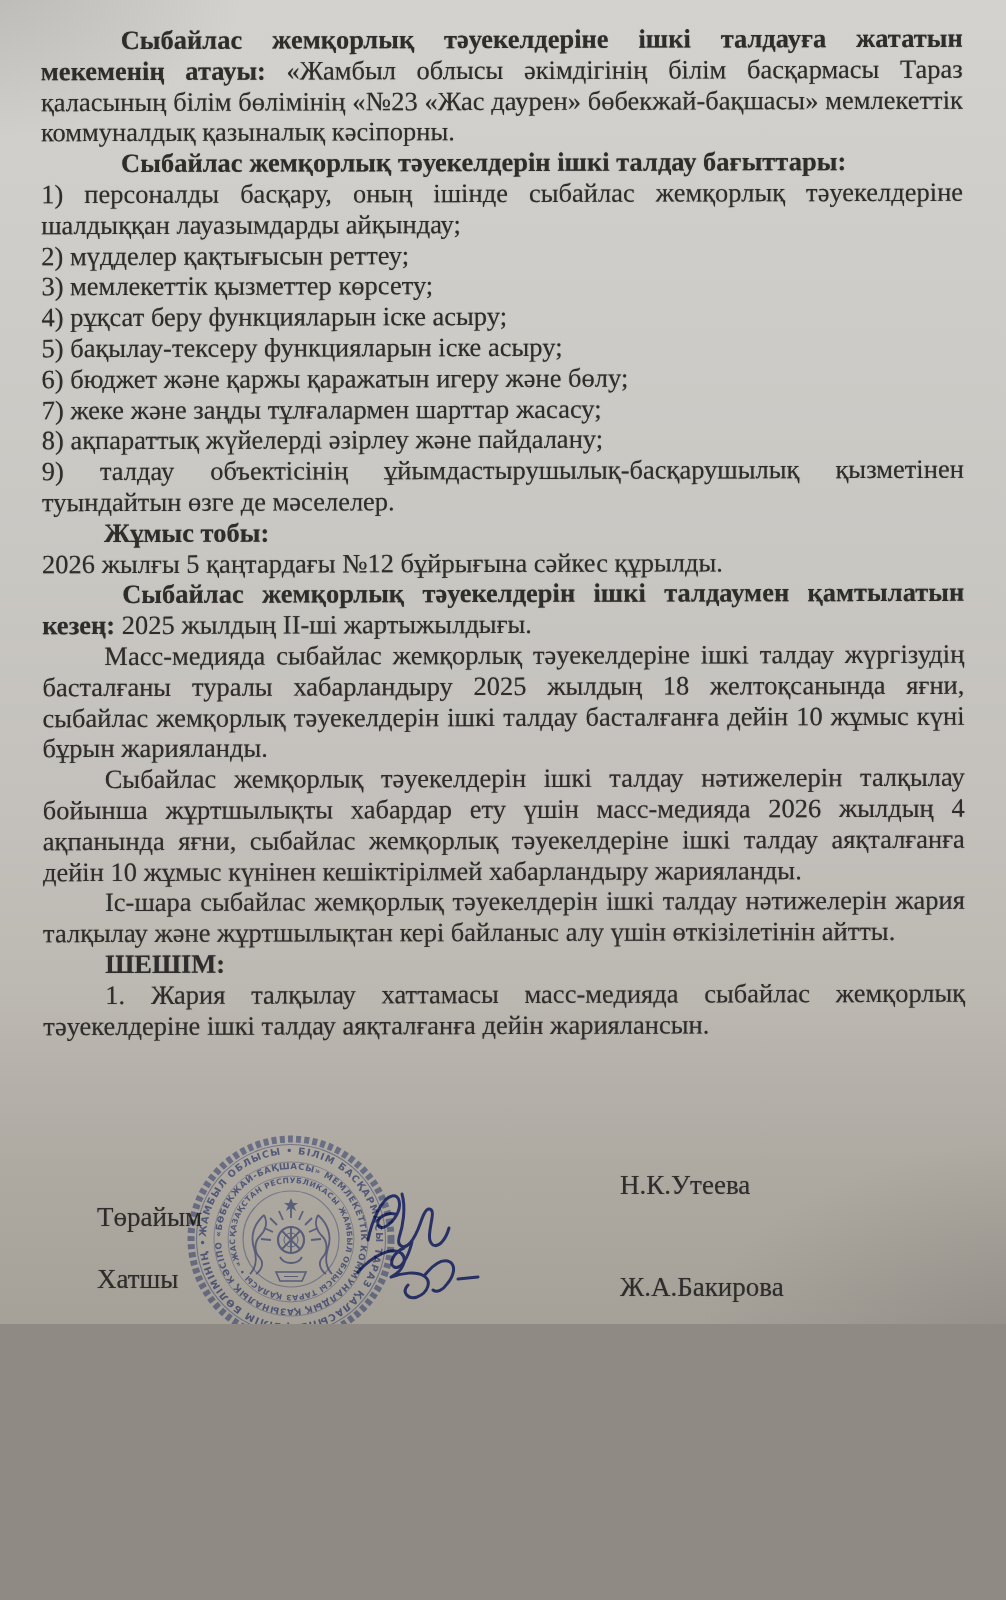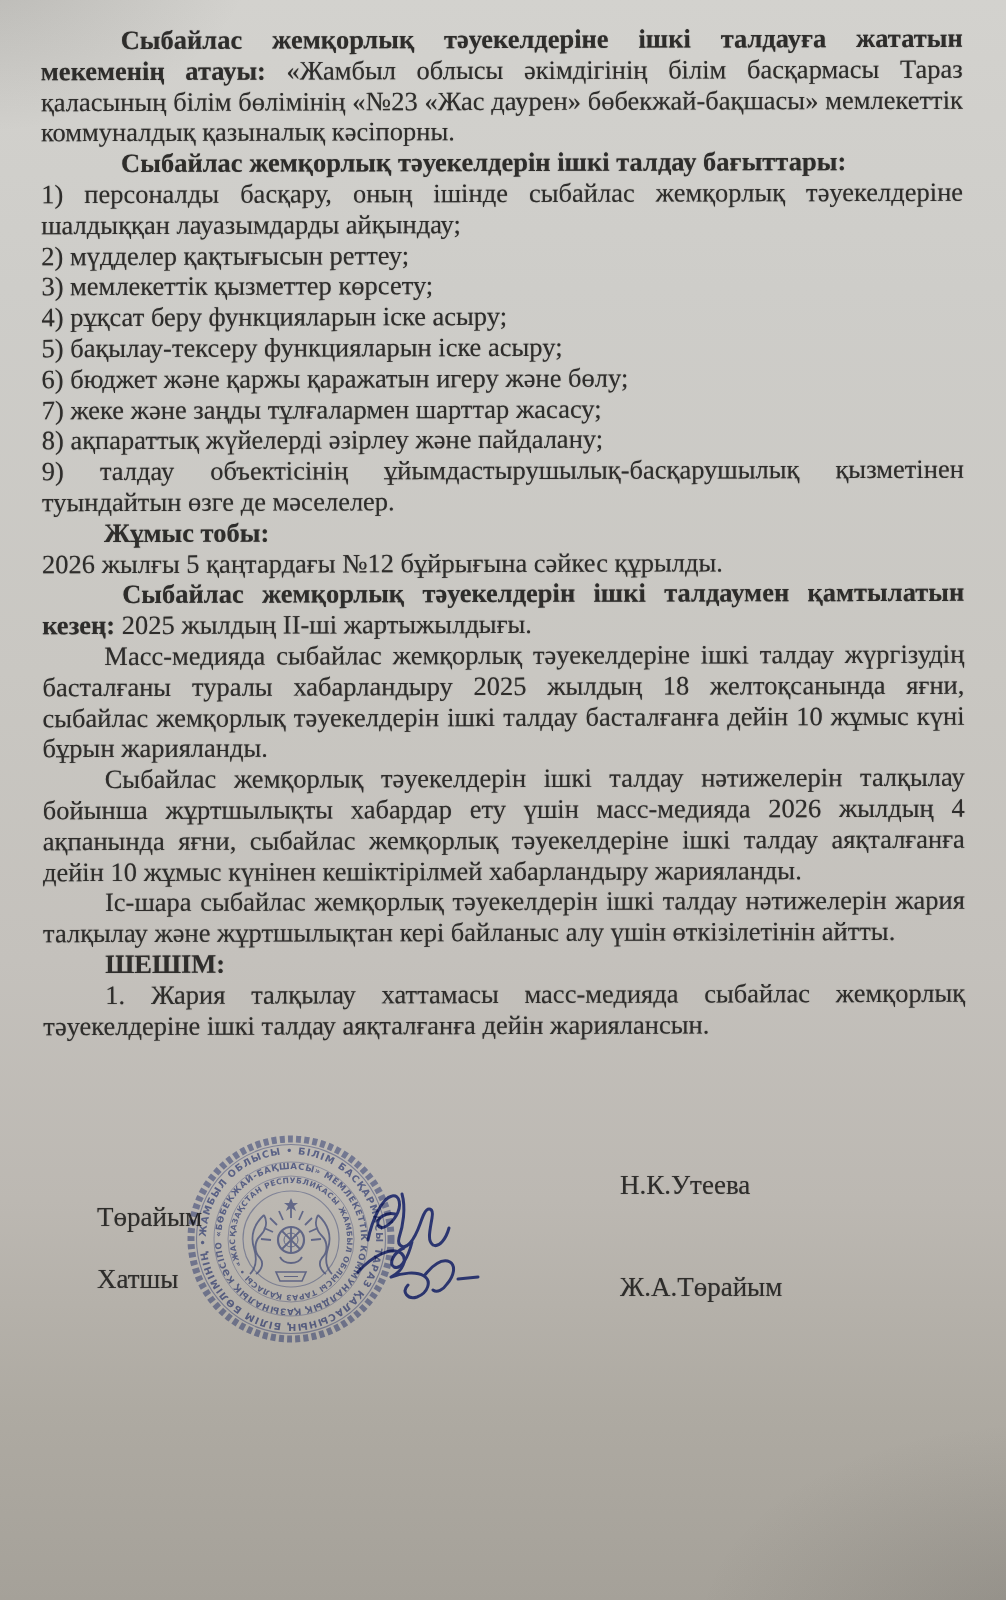--- a/index.html
+++ b/index.html
@@ -1,18 +1,18 @@
 <!DOCTYPE html>
 <html><head>
 <meta charset="utf-8">
 <style>
   html,body{margin:0;padding:0;background:#8f8b84;}
   .page{
     position:relative;
-    width:1006px;height:1600px;
+    width:1006px;height:1324px;
     overflow:hidden;
     font-family:"Liberation Serif","DejaVu Serif",serif;
     color:#2e2d2b;
     background:
       radial-gradient(ellipse 420px 260px at -4% -3%, rgba(70,68,64,0.20), rgba(70,68,64,0) 70%),
       radial-gradient(ellipse 500px 300px at 104% 102%, rgba(60,58,54,0.18), rgba(60,58,54,0) 70%),
       linear-gradient(180deg,#d3d2ce 0%,#cecdc9 18%,#c9c7c2 42%,#c4c1bc 60%,#bcb8b2 75%,#aeaaa2 88%,#a5a199 100%);
   }
   .doc{
     position:absolute;left:42px;top:24px;width:922px;
@@ -63,21 +63,21 @@
     <p class="ind2">Іс-шара сыбайлас жемқорлық тәуекелдерін ішкі талдау нәтижелерін жария талқылау және жұртшылықтан кері байланыс алу үшін өткізілетінін айтты.</p>
 
     <p class="ind2 b decision">ШЕШІМ:</p>
 
     <p class="ind2">1. Жария талқылау хаттамасы масс-медияда сыбайлас жемқорлық тәуекелдеріне ішкі талдау аяқталғанға дейін жариялансын.</p>
   </div>
 
   <span class="sig-label" style="left:97px;top:1202px;">Төрайым</span>
   <span class="sig-label" style="left:620px;top:1170px;">Н.К.Утеева</span>
   <span class="sig-label" style="left:97px;top:1264px;">Хатшы</span>
-  <span class="sig-label" style="left:620px;top:1272px;">Ж.А.Төрайым</span>
+  <span class="sig-label" style="left:620px;top:1272px;">Ж.А.Бакирова</span>
 
   <svg class="stamp" viewBox="0 0 214 214">
     <defs>
       <path id="arcO" d="M107,107 m-85,0 a85,85 0 1,1 170,0 a85,85 0 1,1 -170,0"></path>
       <path id="arcM" d="M107,107 m-70,0 a70,70 0 1,1 140,0 a70,70 0 1,1 -140,0"></path>
       <path id="arcI" d="M107,107 m-56,0 a56,56 0 1,1 112,0 a56,56 0 1,1 -112,0"></path>
     </defs>
     <g stroke="#5565ad" fill="none" opacity="0.82">
       <circle cx="107" cy="107" r="100" stroke-width="7" stroke-dasharray="5 3.2" opacity="0.8"></circle>
       <circle cx="107" cy="107" r="94.5" stroke-width="1.1" opacity="0.7"></circle>

